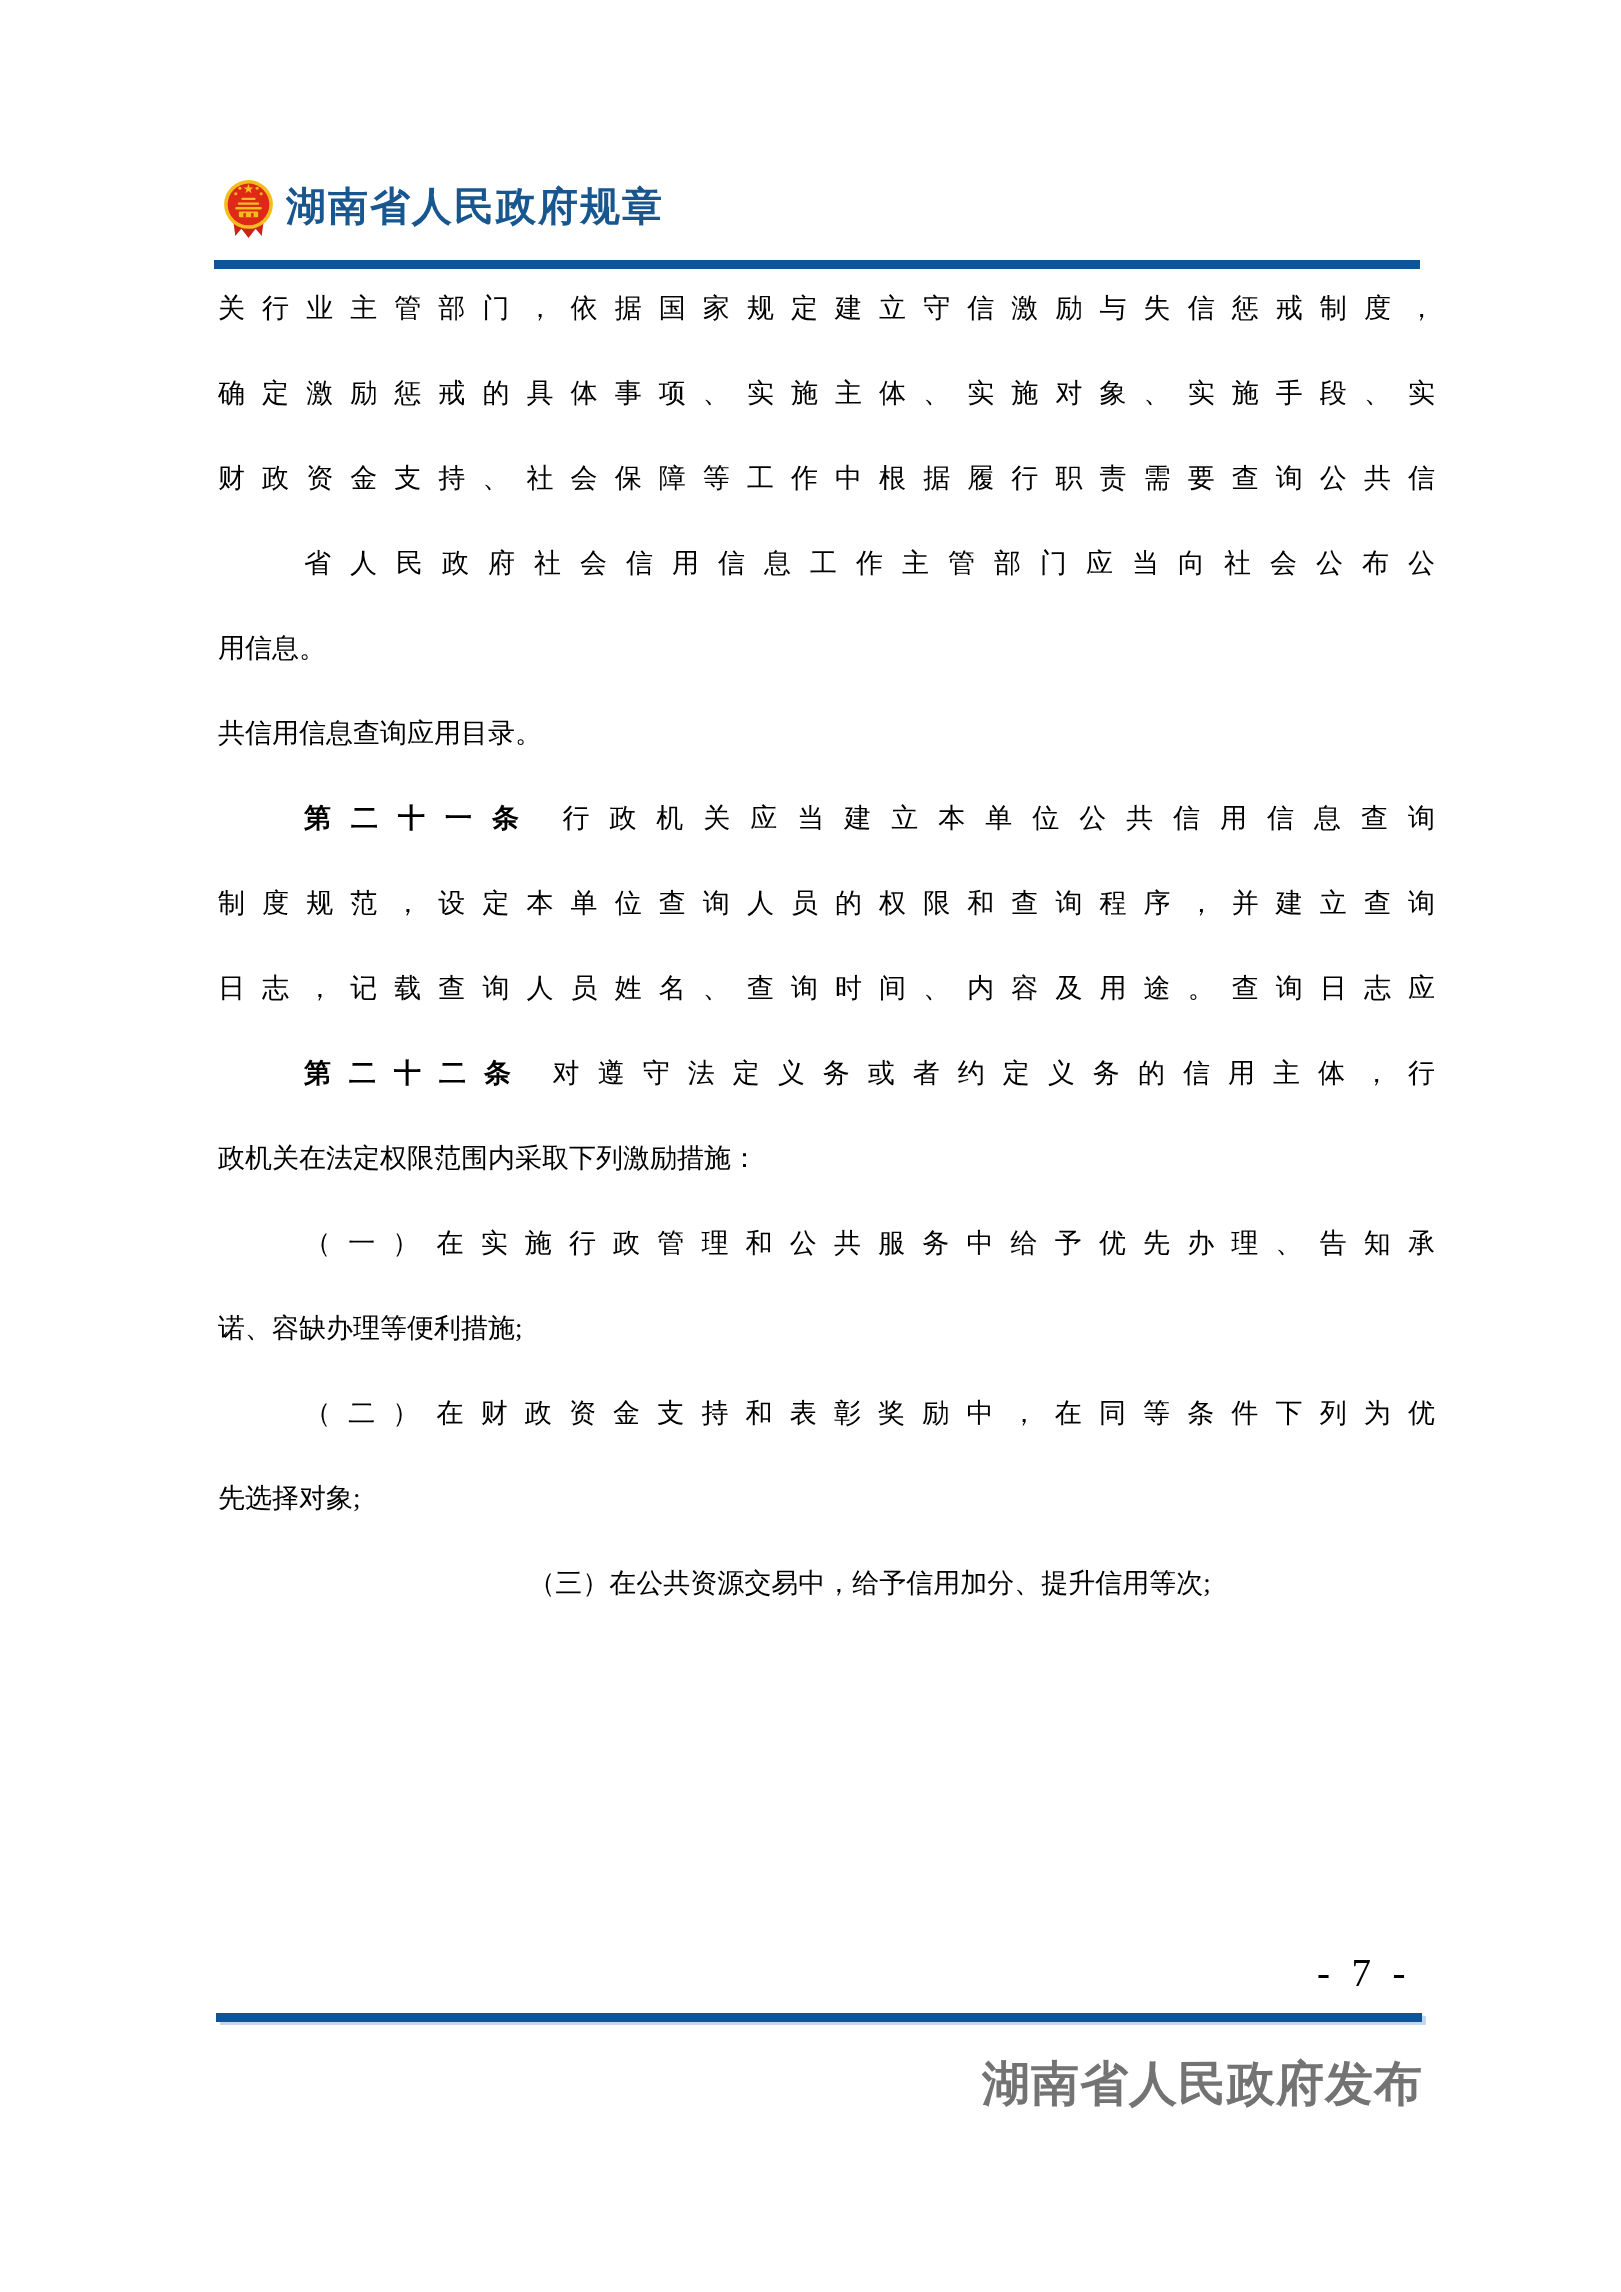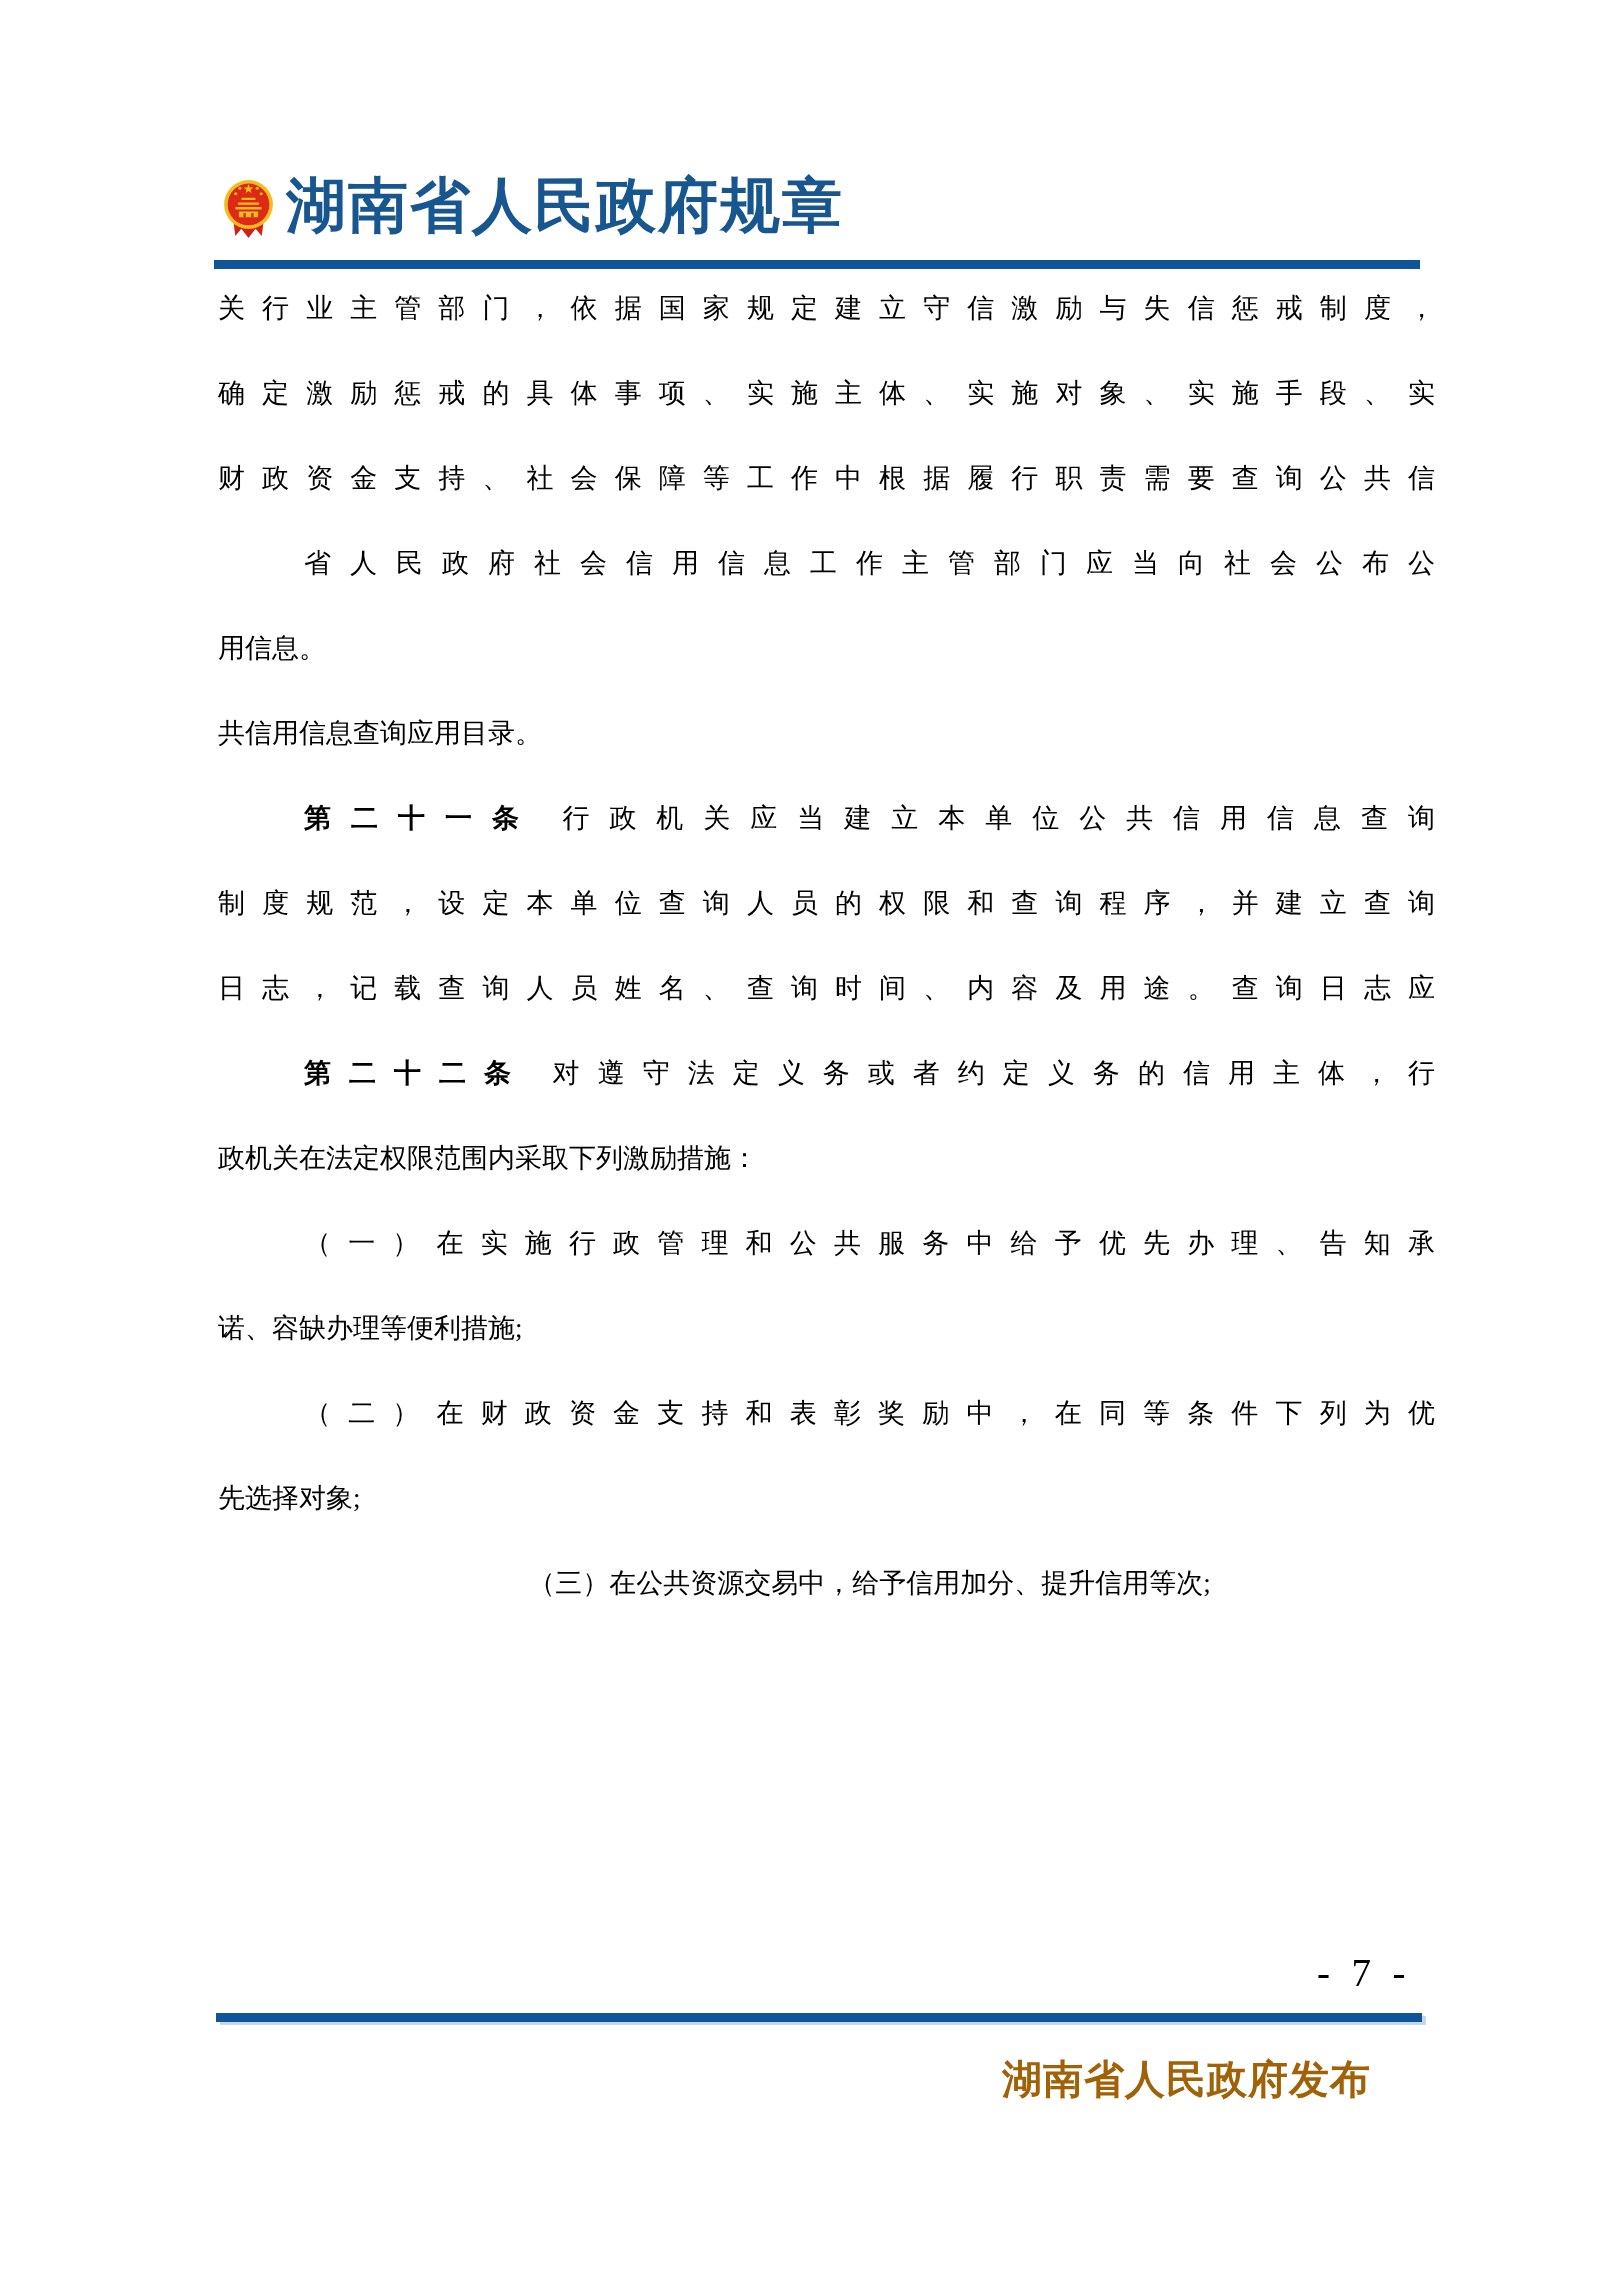--- a/index.html
+++ b/index.html
@@ -10,21 +10,21 @@
     margin:0 auto;
     overflow:hidden;
     font-family:"Liberation Serif","DejaVu Serif",serif;
   }
   
   .emblem{
     position:absolute;left:222px;top:178px;width:53px;height:61px;
   }
   .doc-title{
     position:absolute;left:286px;top:182px;
-    font-size:60px;line-height:49px;font-weight:bold;
+    font-size:40px;line-height:49px;font-weight:bold;
     color:#17568F;letter-spacing:2px;white-space:nowrap;
   }
   .rule{
     position:absolute;background:#0E5499;height:8.8px;
   }
   .rule.top{left:214px;top:260px;width:1206px;}
   .rule.bottom{left:216px;top:2013px;width:1206px;box-shadow:3.9px 2.9px 0 #C3D7EC;}
   
   .content{
     position:absolute;left:218px;top:266px;width:1217px;
@@ -45,22 +45,22 @@
     font-weight:bold;
     margin-right:23.5px;
   }
   
   .page-num{
     position:absolute;left:1317px;top:1950px;
     font-size:39px;color:#000;letter-spacing:5.9px;white-space:nowrap;
   }
   .publisher{
     position:absolute;left:982px;top:2052px;
-    font-size:40px;font-weight:bold;color:#a16207;
-    letter-spacing:1px;white-space:nowrap;margin-left:20px;
+    font-size:48px;font-weight:bold;color:#737373;
+    letter-spacing:1px;white-space:nowrap;
   }
 </style>
 </head>
 <body>
 
 <div class="page">
 
   <svg class="emblem" viewBox="0 0 52 60" aria-hidden="true">
 
     <path d="M10 34 L13 57 L19 50 L26 59 L33 50 L39 57 L42 34 Z" fill="#CE2118"></path>

